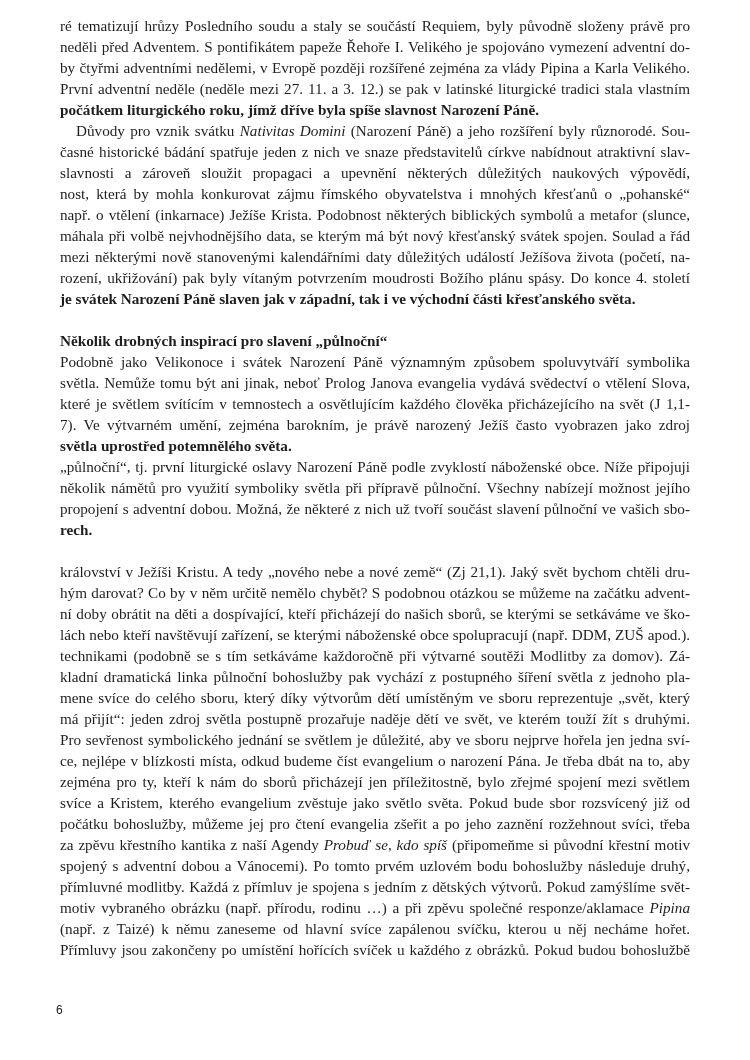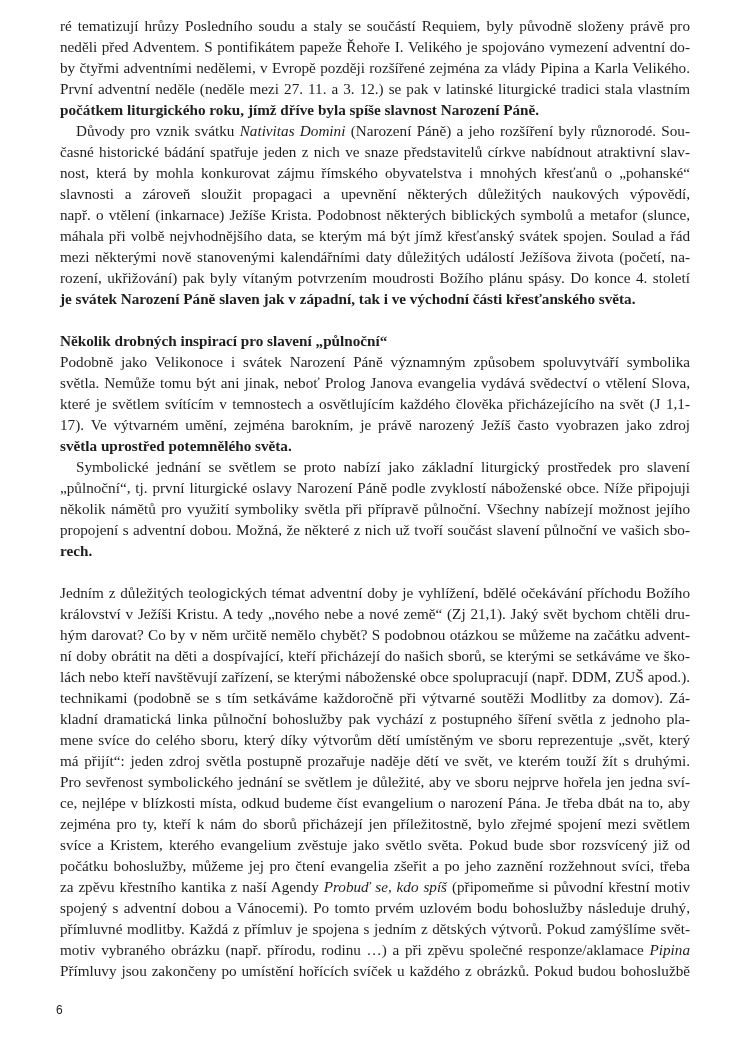--- a/index.html
+++ b/index.html
@@ -36,69 +36,68 @@
       <span class="ln">ré tematizují hrůzy Posledního soudu a staly se součástí Requiem, byly původně složeny právě pro</span>
       <span class="ln">neděli před Adventem. S pontifikátem papeže Řehoře I. Velikého je spojováno vymezení adventní do-</span>
       <span class="ln">by čtyřmi adventními nedělemi, v Evropě později rozšířené zejména za vlády Pipina a Karla Velikého.</span>
       <span class="ln">První adventní neděle (neděle mezi 27. 11. a 3. 12.) se pak v latinské liturgické tradici stala vlastním</span>
       <span class="ln last">počátkem liturgického roku, jímž dříve byla spíše slavnost Narození Páně.</span>
     </div>
 
     <div>
       <span class="ln ind"><span>Důvody pro vznik svátku </span><i>Nativitas Domini</i><span> (Narození Páně) a jeho rozšíření byly různorodé. Sou-</span></span>
       <span class="ln">časné historické bádání spatřuje jeden z nich ve snaze představitelů církve nabídnout atraktivní slav-</span>
+      <span class="ln">slavnosti a zároveň sloužit propagaci a upevnění některých důležitých naukových výpovědí,</span>
       <span class="ln">nost, která by mohla konkurovat zájmu římského obyvatelstva i mnohých křesťanů o „pohanské“</span>
-      <span class="ln">slavnosti a zároveň sloužit propagaci a upevnění některých důležitých naukových výpovědí,</span>
       <span class="ln">např. o vtělení (inkarnace) Ježíše Krista. Podobnost některých biblických symbolů a metafor (slunce,</span>
-      <span class="ln">máhala při volbě nejvhodnějšího data, se kterým má být jímž křesťanský svátek spojen. Soulad a řád</span>
+      <span class="ln">máhala při volbě nejvhodnějšího data, se kterým má být nový křesťanský svátek spojen. Soulad a řád</span>
       <span class="ln">mezi některými nově stanovenými kalendářními daty důležitých událostí Ježíšova života (početí, na-</span>
       <span class="ln">rození, ukřižování) pak byly vítaným potvrzením moudrosti Božího plánu spásy. Do konce 4. století</span>
       <span class="ln last">je svátek Narození Páně slaven jak v západní, tak i ve východní části křesťanského světa.</span>
     </div>
 
     <span class="gap"></span>
 
     <span class="ln last heading">Několik drobných inspirací pro slavení „půlnoční“</span>
 
     <div>
       <span class="ln">Podobně jako Velikonoce i svátek Narození Páně významným způsobem spoluvytváří symbolika</span>
       <span class="ln">světla. Nemůže tomu být ani jinak, neboť Prolog Janova evangelia vydává svědectví o vtělení Slova,</span>
       <span class="ln">které je světlem svítícím v temnostech a osvětlujícím každého člověka přicházejícího na svět (J 1,1-</span>
-      <span class="ln">17). Ve výtvarném umění, zejména barokním, je právě narozený Ježíš často vyobrazen jako zdroj</span>
+      <span class="ln">7). Ve výtvarném umění, zejména barokním, je právě narozený Ježíš často vyobrazen jako zdroj</span>
       <span class="ln last">světla uprostřed potemnělého světa.</span>
     </div>
 
     <div>
-      <span class="ln ind">Symbolické jednání se světlem se proto nabízí jako základní liturgický prostředek pro slavení</span>
       <span class="ln">„půlnoční“, tj. první liturgické oslavy Narození Páně podle zvyklostí náboženské obce. Níže připojuji</span>
       <span class="ln">několik námětů pro využití symboliky světla při přípravě půlnoční. Všechny nabízejí možnost jejího</span>
       <span class="ln">propojení s adventní dobou. Možná, že některé z nich už tvoří součást slavení půlnoční ve vašich sbo-</span>
       <span class="ln last">rech.</span>
     </div>
 
     <span class="gap"></span>
 
     <div>
-      <span class="ln">Jedním z důležitých teologických témat adventní doby je vyhlížení, bdělé očekávání příchodu Božího</span>
       <span class="ln">království v Ježíši Kristu. A tedy „nového nebe a nové země“ (Zj 21,1). Jaký svět bychom chtěli dru-</span>
       <span class="ln">hým darovat? Co by v něm určitě nemělo chybět? S podobnou otázkou se můžeme na začátku advent-</span>
       <span class="ln">ní doby obrátit na děti a dospívající, kteří přicházejí do našich sborů, se kterými se setkáváme ve ško-</span>
       <span class="ln">lách nebo kteří navštěvují zařízení, se kterými náboženské obce spolupracují (např. DDM, ZUŠ apod.).</span>
       <span class="ln">technikami (podobně se s tím setkáváme každoročně při výtvarné soutěži Modlitby za domov). Zá-</span>
       <span class="ln">kladní dramatická linka půlnoční bohoslužby pak vychází z postupného šíření světla z jednoho pla-</span>
       <span class="ln">mene svíce do celého sboru, který díky výtvorům dětí umístěným ve sboru reprezentuje „svět, který</span>
       <span class="ln">má přijít“: jeden zdroj světla postupně prozařuje naděje dětí ve svět, ve kterém touží žít s druhými.</span>
       <span class="ln">Pro sevřenost symbolického jednání se světlem je důležité, aby ve sboru nejprve hořela jen jedna sví-</span>
       <span class="ln">ce, nejlépe v blízkosti místa, odkud budeme číst evangelium o narození Pána. Je třeba dbát na to, aby</span>
       <span class="ln">zejména pro ty, kteří k nám do sborů přicházejí jen příležitostně, bylo zřejmé spojení mezi světlem</span>
       <span class="ln">svíce a Kristem, kterého evangelium zvěstuje jako světlo světa. Pokud bude sbor rozsvícený již od</span>
       <span class="ln">počátku bohoslužby, můžeme jej pro čtení evangelia zšeřit a po jeho zaznění rozžehnout svíci, třeba</span>
       <span class="ln"><span>za zpěvu křestního kantika z naší Agendy </span><i>Probuď se, kdo spíš</i><span> (připomeňme si původní křestní motiv</span></span>
       <span class="ln">spojený s adventní dobou a Vánocemi). Po tomto prvém uzlovém bodu bohoslužby následuje druhý,</span>
       <span class="ln">přímluvné modlitby. Každá z přímluv je spojena s jedním z dětských výtvorů. Pokud zamýšlíme svět-</span>
       <span class="ln"><span>motiv vybraného obrázku (např. přírodu, rodinu …) a při zpěvu společné responze/aklamace </span><i>Pipina</i></span>
+      <span class="ln">(např. z Taizé) k němu zaneseme od hlavní svíce zapálenou svíčku, kterou u něj necháme hořet.</span>
       <span class="ln">Přímluvy jsou zakončeny po umístění hořících svíček u každého z obrázků. Pokud budou bohoslužbě</span>
 
     </div>
   </div>
 
   <div class="pagenum">6</div>
 </div>
 
 </body></html>

